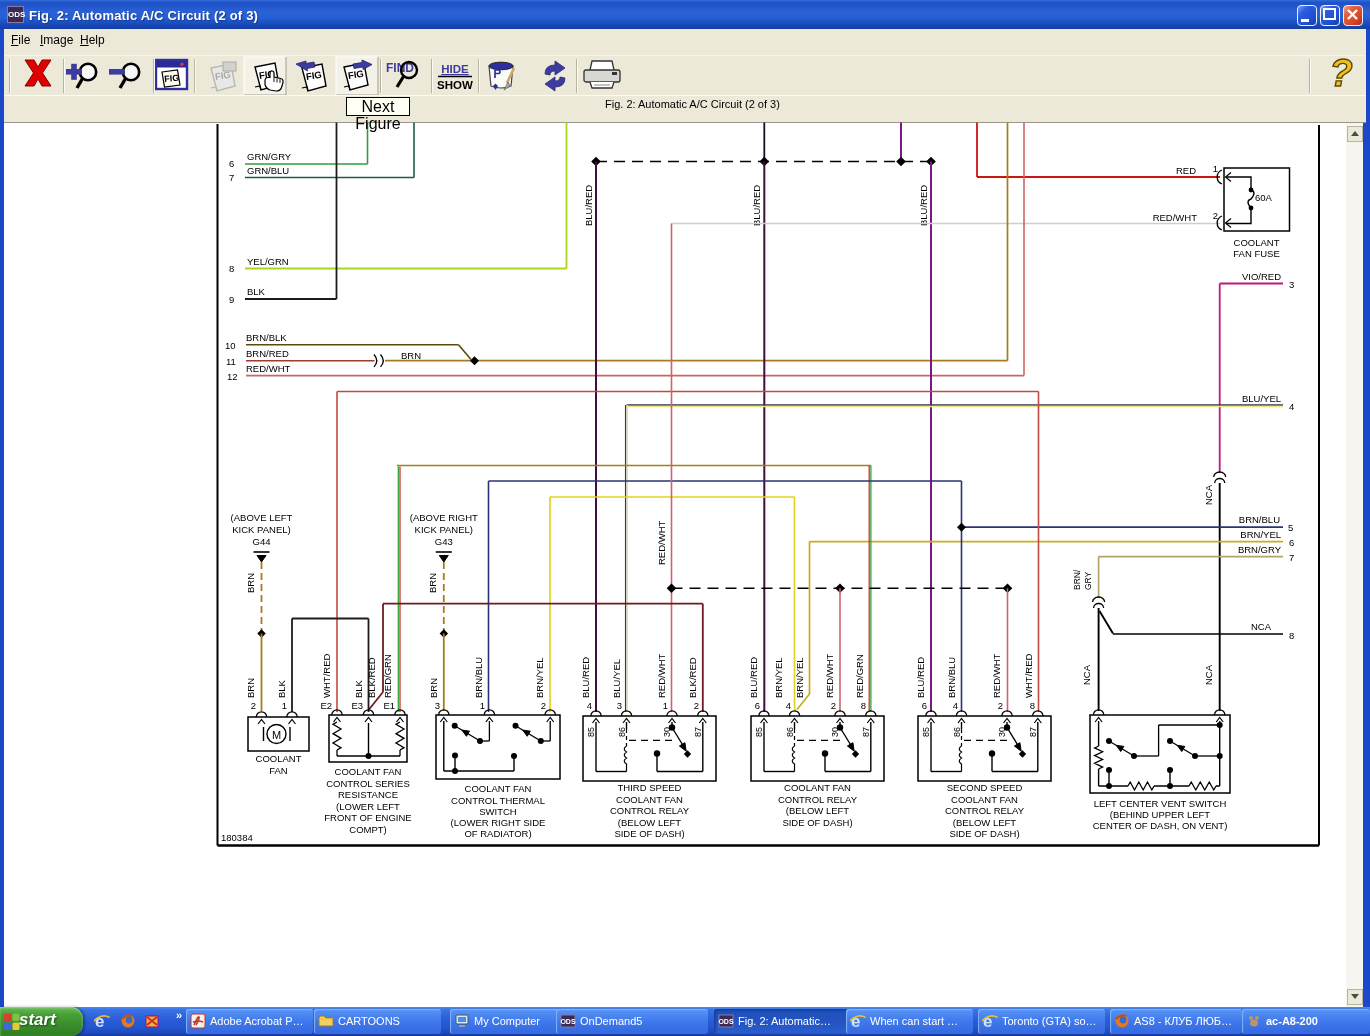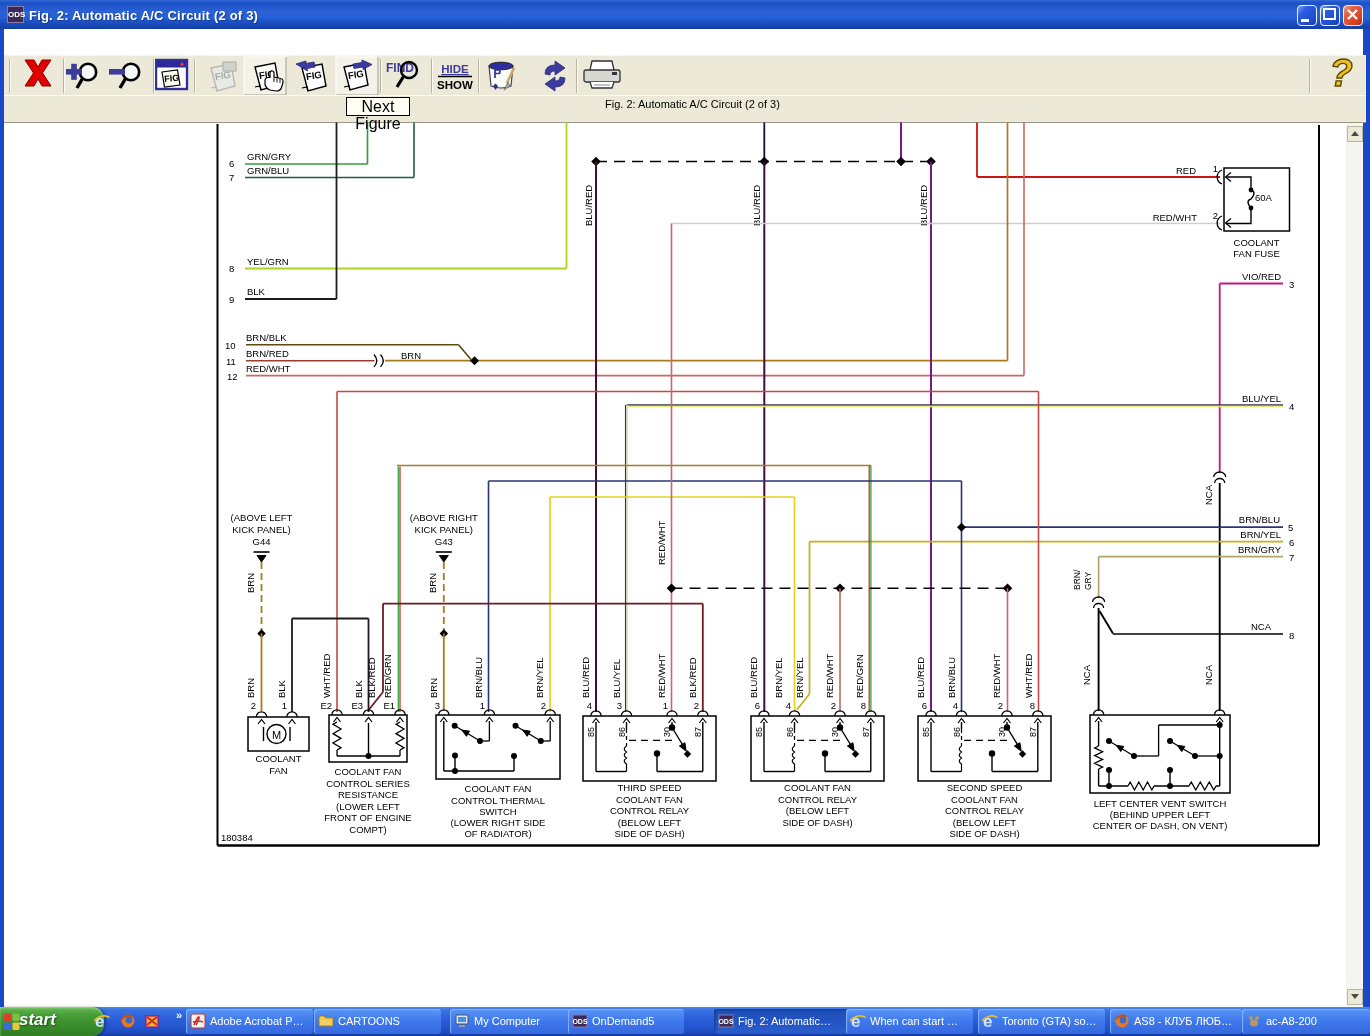--- a/index.html
+++ b/index.html
@@ -30,21 +30,21 @@
     font-size:16px; color:#000; text-align:center; line-height:17px; z-index:30; }
   
   #sbtrack { position:absolute; left:1346px; top:123px; width:17px; height:884px; background:#f6f5ef; }
   .sbbtn { position:absolute; left:1347px; width:16px; height:16px; background:#ece9d8; border:1px solid #b8b4a2; }
   
   #bleft { position:absolute; left:0; top:29px; width:4px; height:978px; background:#1a48c8; }
   #bright { position:absolute; left:1363px; top:29px; width:7px; height:978px; background:#1a48c8; }
   
   #taskbar { position:absolute; left:0; top:1007px; width:1370px; height:29px;
     background:linear-gradient(180deg,#4a8bf2 0%,#3a72e4 10%,#2a5cd8 45%,#2456d0 70%,#1c47b8 92%,#15379a 100%); }
-  #startbtn { position:absolute; left:0; top:0; width:104px; height:29px; border-radius:0 12px 12px 0;
+  #startbtn { position:absolute; left:0; top:0; width:83px; height:29px; border-radius:0 12px 12px 0;
     background:linear-gradient(180deg,#6cbb5a 0%,#48a038 25%,#3a8e2c 60%,#2f7d22 100%);
     box-shadow:inset 0 1px 2px #9ad88a, 2px 0 3px rgba(0,0,0,0.3); }
   #startbtn .txt { position:absolute; left:19px; top:3px; color:#fff; font-size:17px; font-weight:bold; font-style:italic; text-shadow:1px 1px 2px #1a4a12; }
   .taskbtn { position:absolute; top:2px; height:25px; width:127px; border-radius:3px;
     background:linear-gradient(180deg,#5a95f5 0%,#3e78ec 50%,#3668de 100%);
     box-shadow:inset 1px 1px 1px #83b2f8; color:#fff; font-size:11px;text-align:center; }
   .taskbtn.active { background:linear-gradient(180deg,#1e4fb8 0%,#2455c4 60%,#2d5ecf 100%); box-shadow:inset 1px 1px 3px #123a8a; }
   .taskbtn .lbl { position:absolute; left:24px; top:6px; white-space:nowrap; overflow:hidden; max-width:100px; }
   .taskbtn .ico { position:absolute; left:4px; top:4px; width:16px; height:16px; }
   svg { position:absolute; }
@@ -466,20 +466,25 @@
         <svg width="18" height="19">
           <rect x="3" y="3" width="11" height="10" fill="none" stroke="#fff" stroke-width="2"></rect>
         </svg>
       </div>
     <div id="btnclose" class="winbtn">
         <svg width="18" height="19">
           <path d="M4 4 L13 13 M13 4 L4 13" stroke="#fff" stroke-width="2.4"></path>
         </svg>
       </div>
   </div>
+  <div id="menubar">
+    <span style="left:7px;"><u>F</u>ile</span>
+    <span style="left:36px;"><u>I</u>mage</span>
+    <span style="left:76px;"><u>H</u>elp</span>
+  </div>
   <div id="toolbar">
     <div class="tsep" style="left:5px;"></div>
     <svg id="tbicons" width="1362" height="40" style="left:0;top:0;">
         <g transform="translate(20,3)">
           <path d="M1 1 L10 1 L14 8 L18 1 L27 1 L18.5 14 L27 27 L18 27 L14 20 L10 27 L1 27 L9.5 14 Z" fill="#e00000" stroke="#8a0000" stroke-width="1"></path>
         </g>
         <g transform="translate(70,6)">
           <circle cx="14" cy="10" r="8.2" stroke="#000" stroke-width="2.6" fill="#f8f8f8"></circle>
           <line x1="8.5" y1="16.5" x2="3" y2="26" stroke="#000" stroke-width="3.4"></line>
           <rect x="-8" y="7" width="16" height="5.6" fill="#3c3c9e"></rect>
@@ -629,21 +634,21 @@
         <div class="lbl">CARTOONS</div>
       </div>
       <div class="taskbtn" style="left: 450px; width: 149px;">
         <svg width="16" height="16" class="ico">
           <rect x="2" y="2" width="12" height="9" rx="1" fill="#d8e4f8" stroke="#456"></rect>
           <rect x="4" y="4" width="8" height="5" fill="#4a90e0"></rect>
           <rect x="5" y="12" width="6" height="2" fill="#99a"></rect>
         </svg>
         <div class="lbl">My Computer</div>
       </div>
-      <div class="taskbtn" style="left: 568px; width: 116px;">
+      <div class="taskbtn" style="left: 556px; width: 152px;">
         <svg width="16" height="16" class="ico">
           <rect x="1" y="2" width="14" height="12" fill="#3a2a55" stroke="#8878a8"></rect>
           <text x="8" y="11" font-size="7" fill="#fff" text-anchor="middle" font-weight="bold">ODS</text>
         </svg>
         <div class="lbl">OnDemand5</div>
       </div>
       <div class="taskbtn active" style="left: 714px; width: 138px;">
         <svg width="16" height="16" class="ico">
           <rect x="1" y="2" width="14" height="12" fill="#3a2a55" stroke="#8878a8"></rect>
           <text x="8" y="11" font-size="7" fill="#fff" text-anchor="middle" font-weight="bold">ODS</text>
@@ -665,21 +670,21 @@
         <div class="lbl">Toronto (GTA) so…</div>
       </div>
       <div class="taskbtn" style="left: 1110px; width: 132px;">
         <svg width="16" height="16" class="ico">
           <circle cx="8" cy="8" r="6.5" fill="#e87820"></circle>
           <circle cx="9" cy="7" r="3.4" fill="#3a6ac8"></circle>
           <path d="M2 6 Q6 1 12 3" stroke="#c05010" stroke-width="2" fill="none"></path>
         </svg>
         <div class="lbl">AS8 - КЛУБ ЛЮБ…</div>
       </div>
-      <div class="taskbtn" style="left: 1242px; width: 128px;">
+      <div class="taskbtn" style="left: 1242px; width: 128px; font-weight: bold;">
         <svg width="16" height="16" class="ico">
           <circle cx="5" cy="5" r="2" fill="#b89868"></circle>
           <circle cx="11" cy="5" r="2" fill="#b89868"></circle>
           <ellipse cx="8" cy="10" rx="4" ry="3.4" fill="#b89868"></ellipse>
         </svg>
         <div class="lbl">ac-A8-200</div>
       </div>
     </div>
 </div>
 

